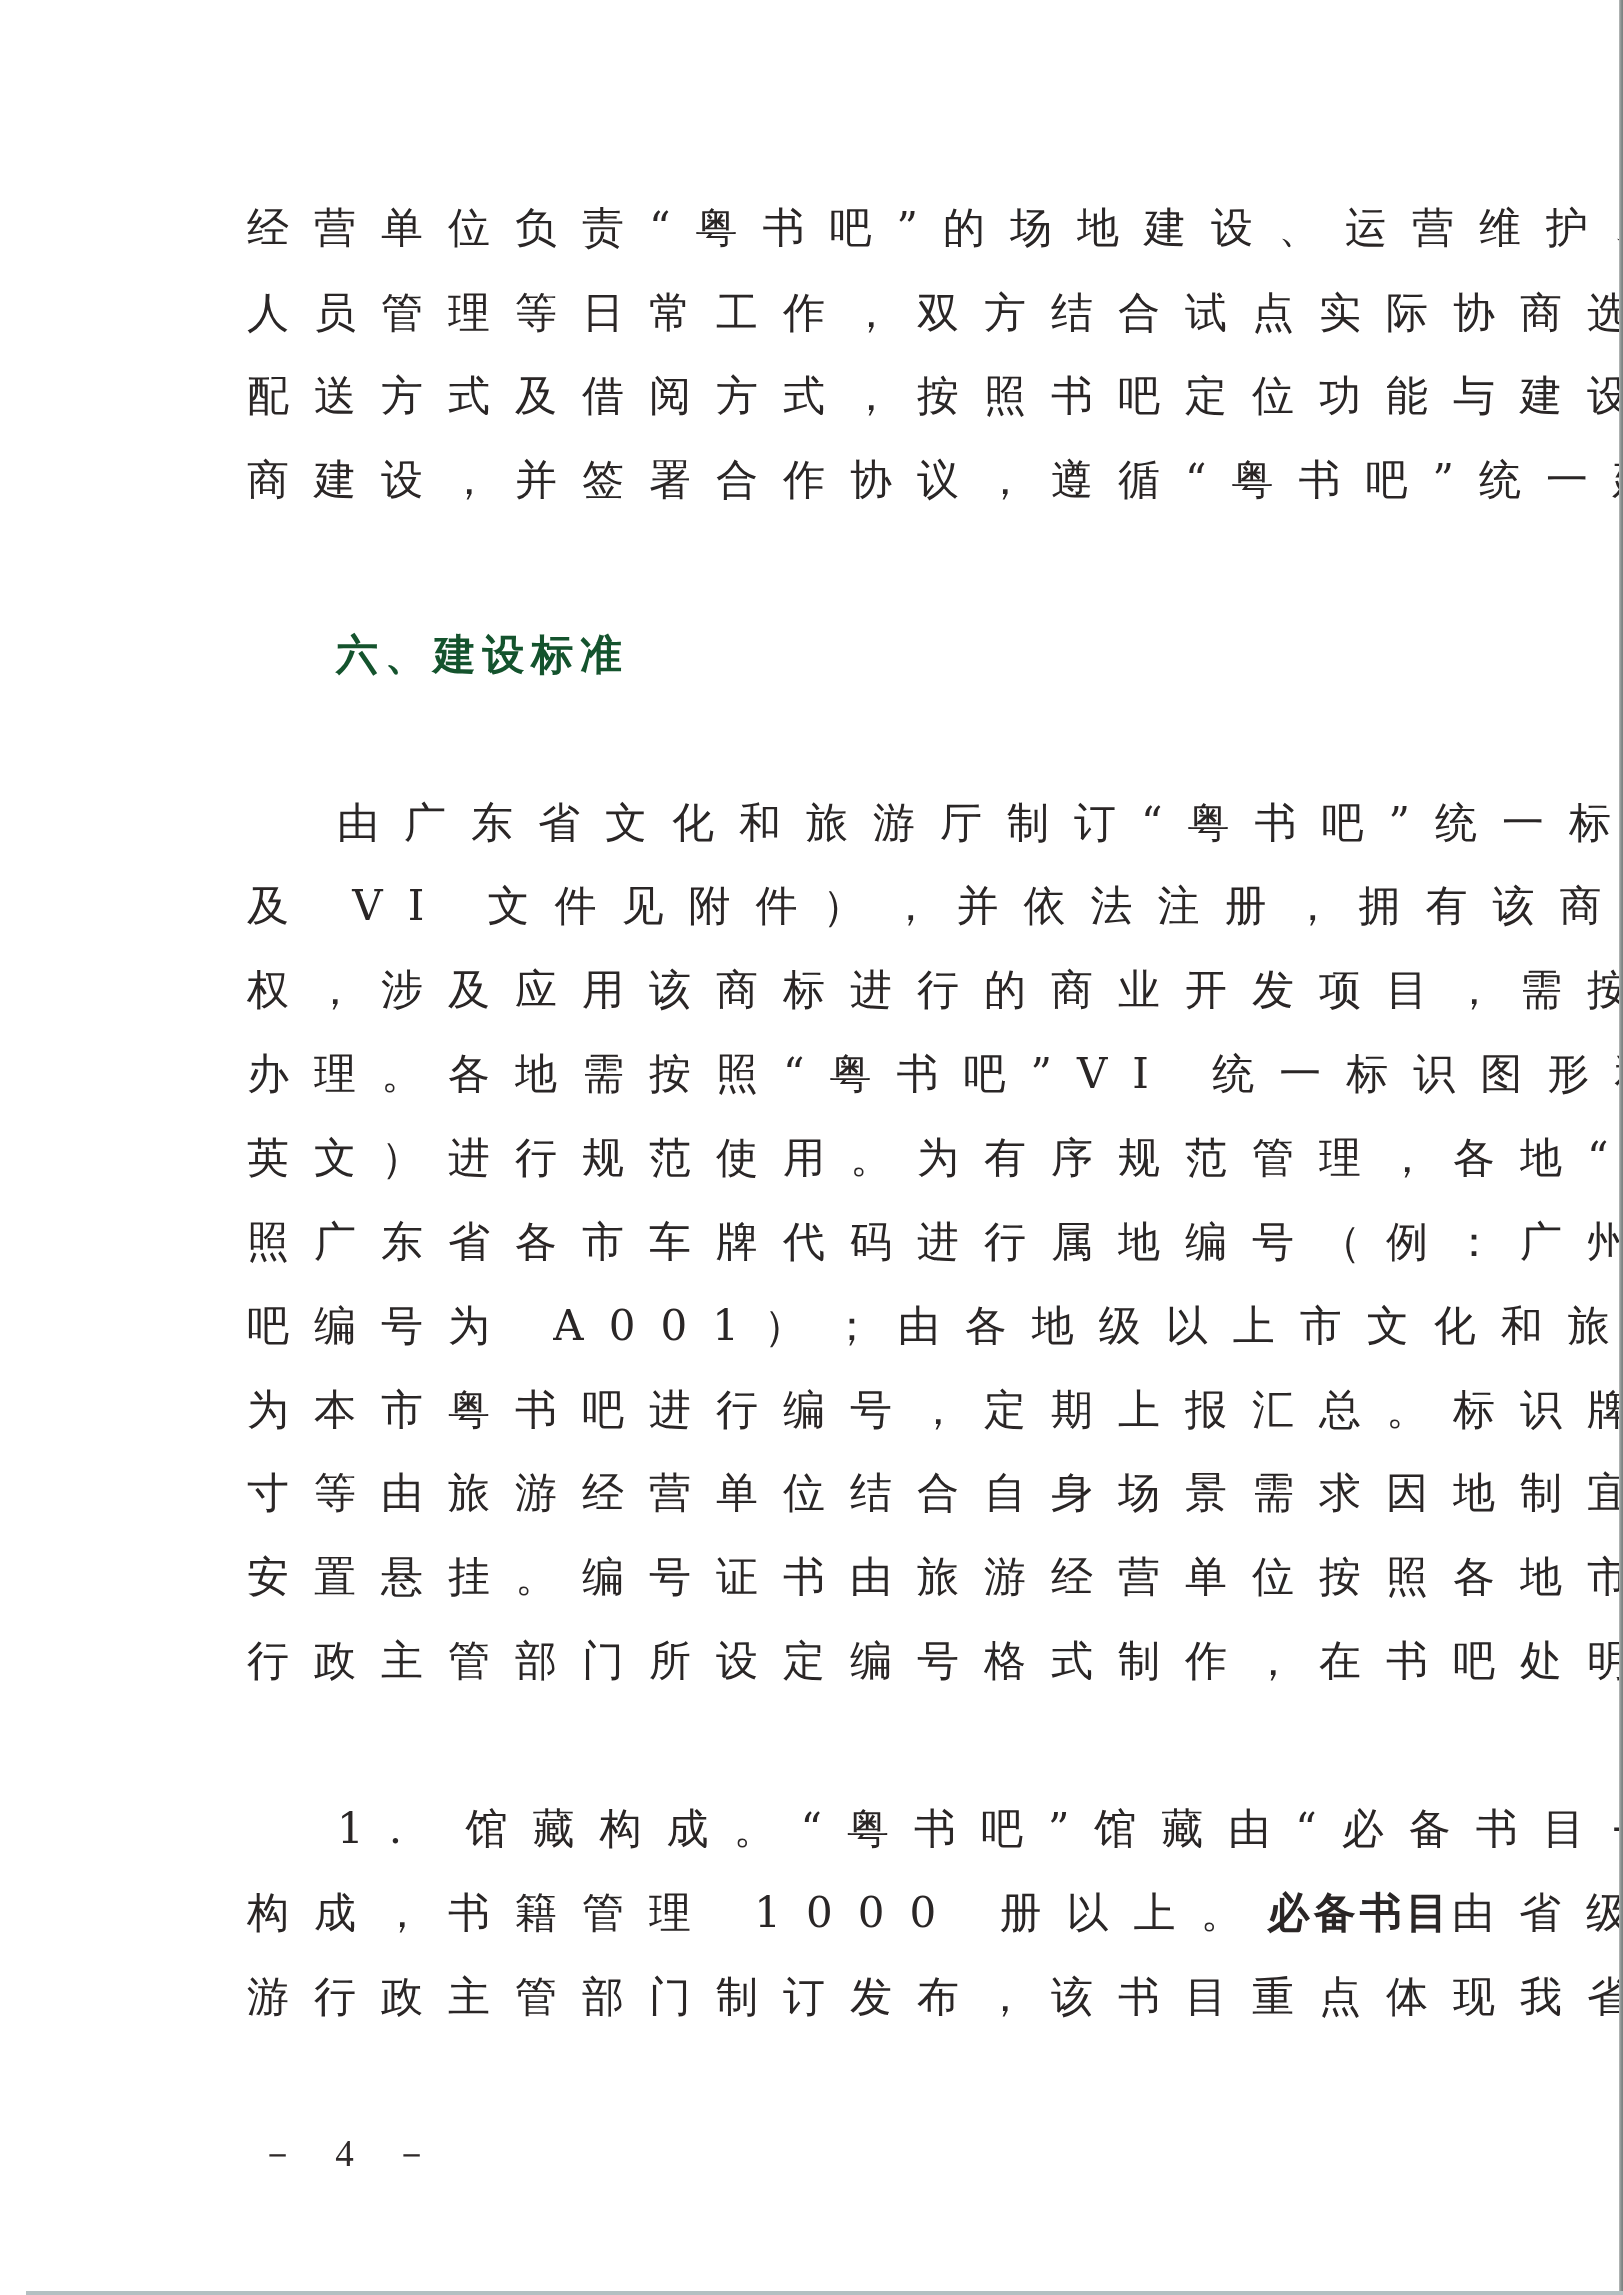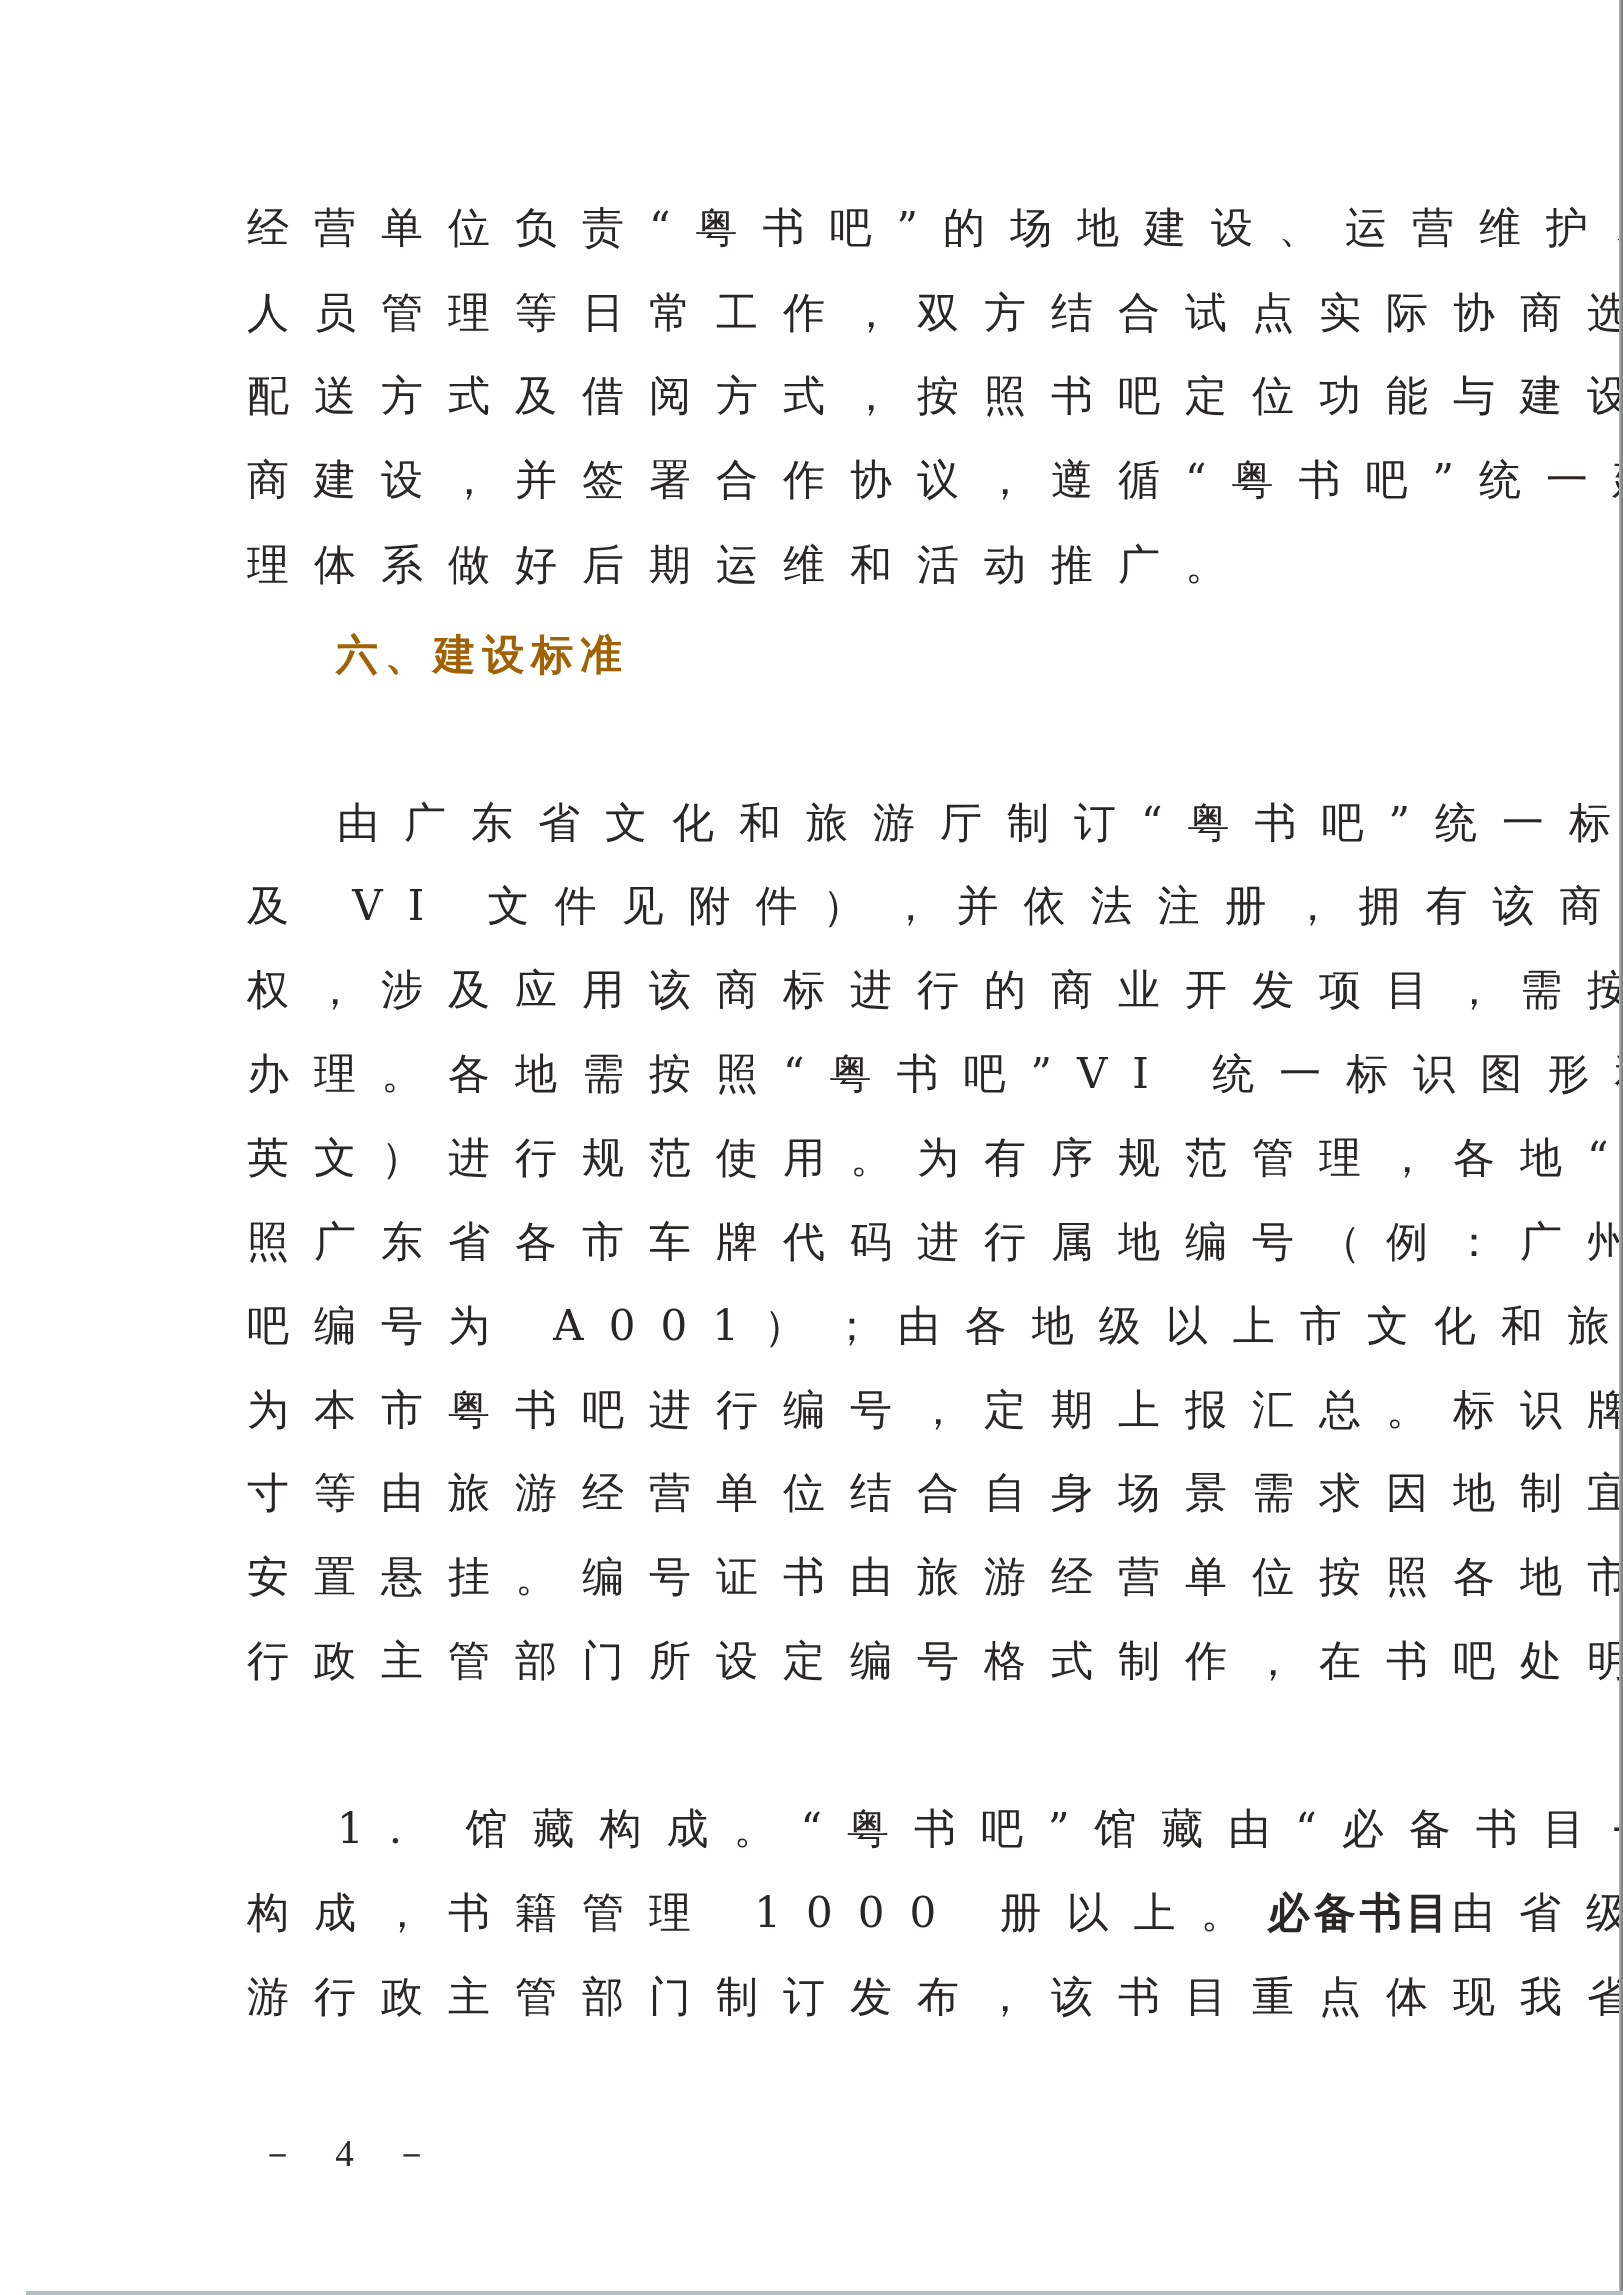--- a/index.html
+++ b/index.html
@@ -49,21 +49,21 @@
     color: #2a2626;
     transform: translateY(-27px);
   }
   .line.indent { left: 337px; }
   .line.heading-1 {
     left: 336px;
     font-family: "DejaVu Sans", "Liberation Sans", sans-serif;
     font-weight: bold;
     letter-spacing: 6.8px;
     font-size: 42px;
-    color: #a16207;
+    color: #14532d;
   }
   .line.heading-2 {
     left: 351px;
     letter-spacing: 8.2px;
   }
   .bold {
     font-family: Liberation Serif, serif;
     font-weight: bold;
     letter-spacing: 4.1px;
   }
@@ -80,21 +80,20 @@
 </style>
 </head>
 <body>
 
 <div class="page">
 
   <div class="line" style="top:227px">经营单位负责“粤书吧”的场地建设、运营维护、书籍管理、</div>
   <div class="line" style="top:312px">人员管理等日常工作，双方结合试点实际协商选取书籍目录、</div>
   <div class="line" style="top:395px">配送方式及借阅方式，按照书吧定位功能与建设标准共同协</div>
   <div class="line" style="top:479px">商建设，并签署合作协议，遵循“粤书吧”统一建设运营管</div>
-  <div class="line" style="top:564px">理体系做好后期运维和活动推广。</div>
 
   <div class="line heading-1" style="top:654px">六、建设标准</div>
 
 
   <div class="line indent" style="top:822px">由广东省文化和旅游厅制订“粤书吧”统一标识（范例</div>
   <div class="line" style="top:905px">及 VI 文件见附件），并依法注册，拥有该商标注册权和所有</div>
   <div class="line" style="top:989px">权，涉及应用该商标进行的商业开发项目，需按照有关法律</div>
   <div class="line" style="top:1073px">办理。各地需按照“粤书吧”VI 统一标识图形和标准字体（中</div>
   <div class="line" style="top:1157px">英文）进行规范使用。为有序规范管理，各地“粤书吧”参</div>
   <div class="line" style="top:1241px">照广东省各市车牌代码进行属地编号（例：广州第 1 家粤书</div>

